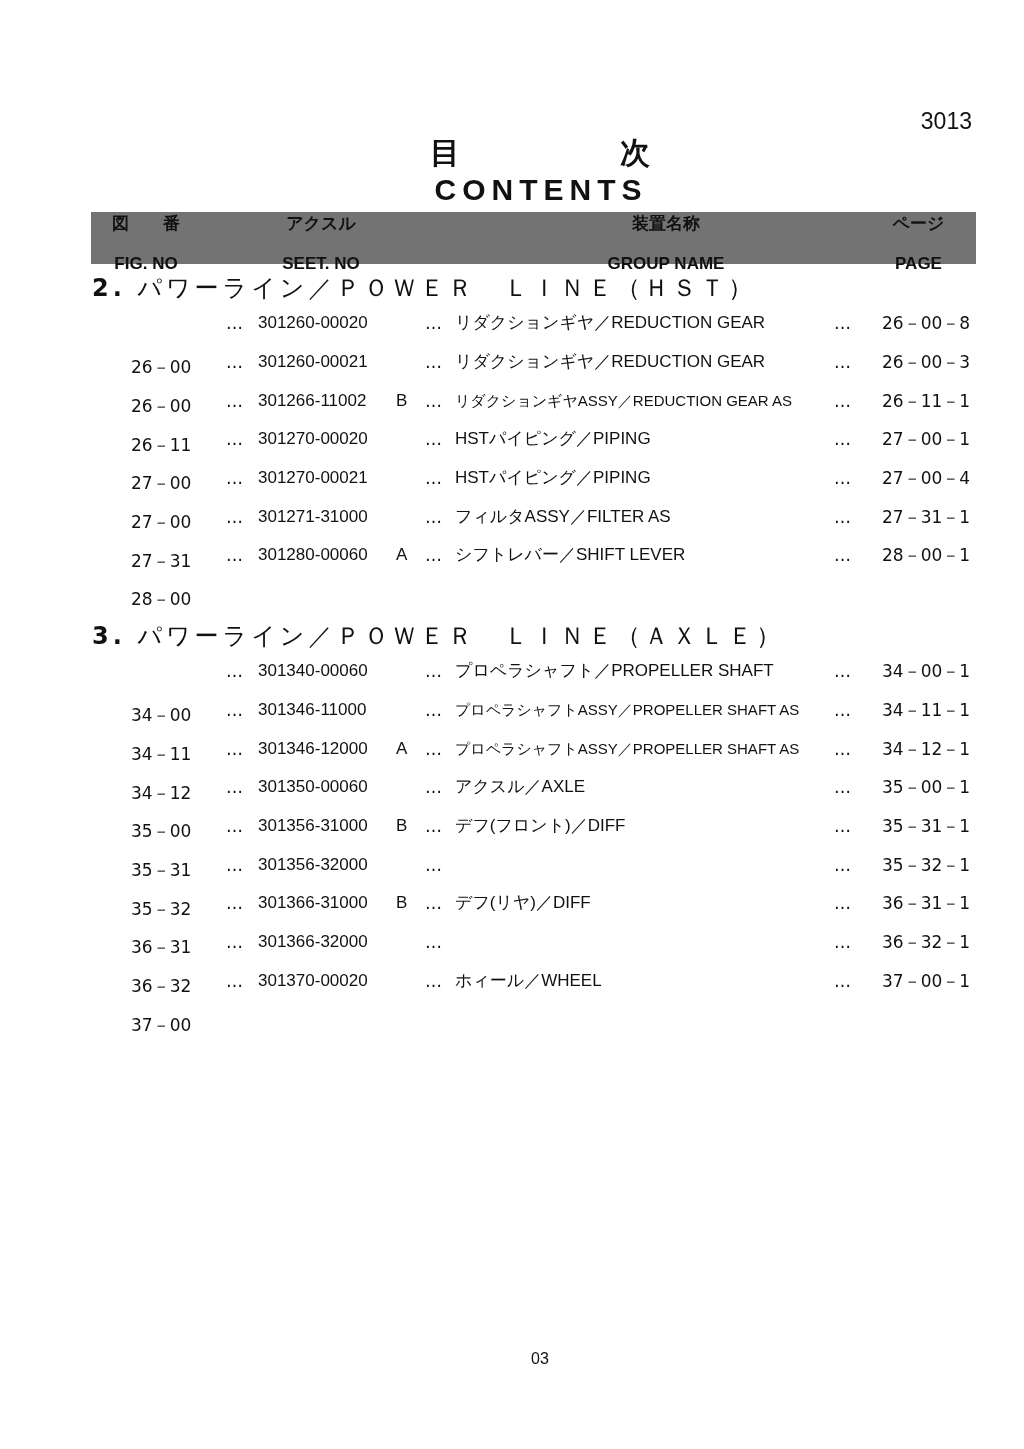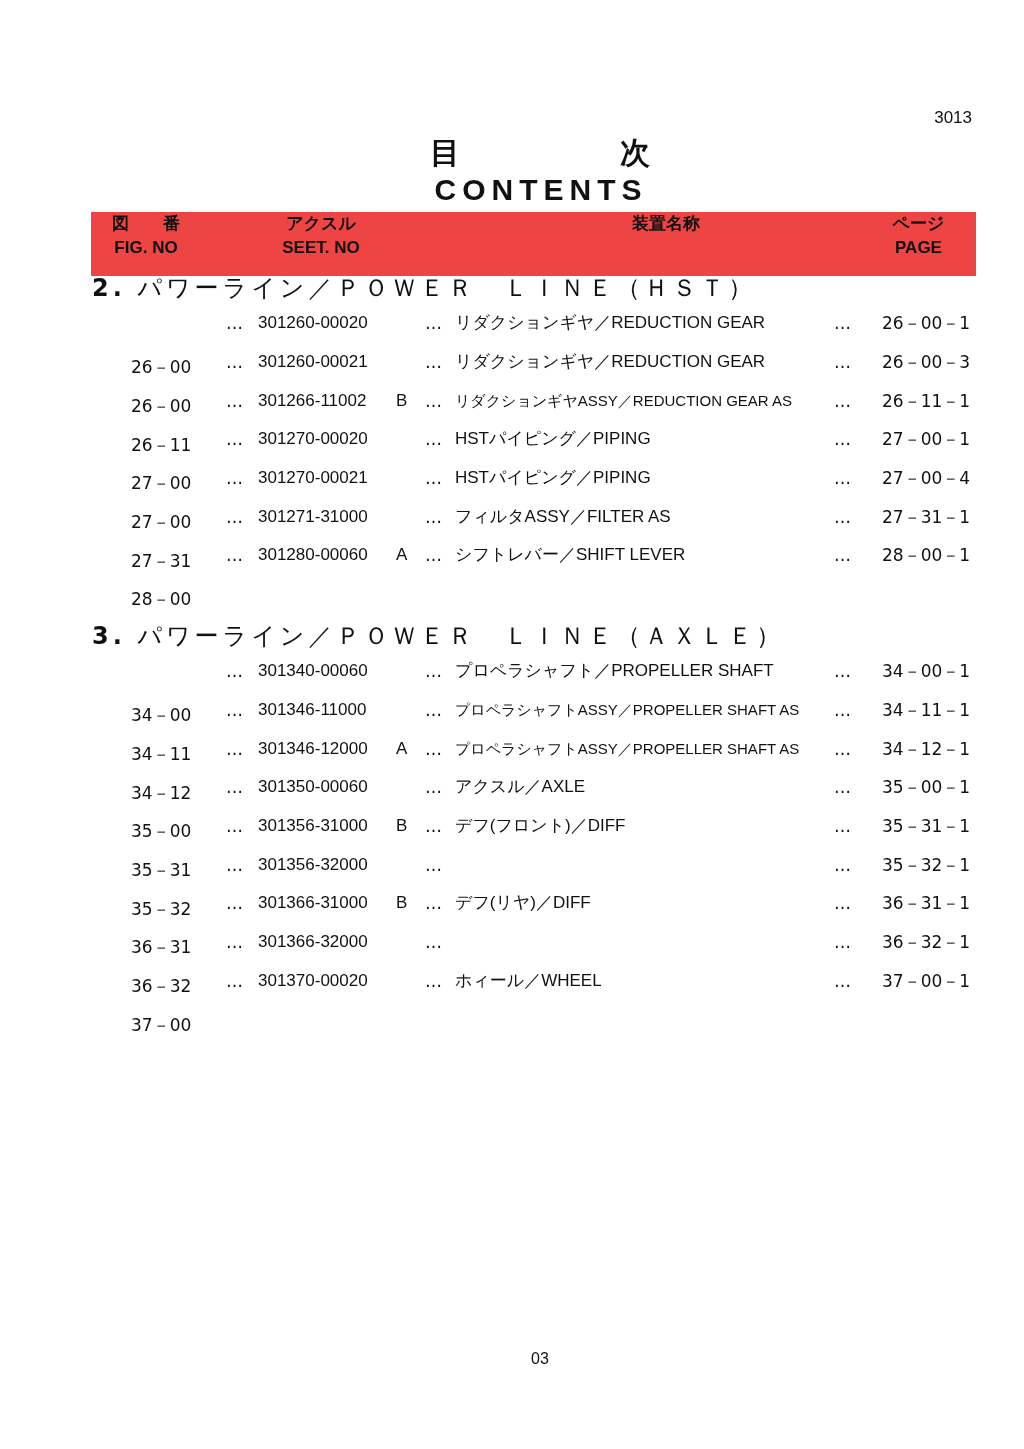--- a/index.html
+++ b/index.html
@@ -3,43 +3,43 @@
   <meta charset="utf-8">
   <style>
     html, body { margin: 0; padding: 0; background: #ffffff; }
     body {
       width: 1024px; height: 1449px; position: relative; overflow: hidden;
       font-family: "DejaVu Sans", "Liberation Sans", sans-serif; color: #111;
     }
     .doc-number {
       position: absolute; top: 108px; right: 52px;
       font-family: "Liberation Sans Narrow", "Liberation Sans", sans-serif;
-      font-size: 17px; letter-spacing: 0;
+      font-size: 23px; letter-spacing: 0;
     }
     .title-ja {
       position: absolute; top: 133px; left: 0; width: 1080px;
       text-align: center; font-size: 30px; font-weight: bold;
     }
     .title-ja span { display: inline-block; }
     .title-ja .gap { width: 160px; }
     .title-en {
       position: absolute; top: 173px; left: 0; width: 1082px;
       text-align: center; font-size: 30px; font-weight: bold; letter-spacing: 6px;
       font-family: "Liberation Sans", sans-serif;
     }
     .header-band {
-      position: absolute; top: 212px; left: 91px; width: 885px; height: 64px;
-      background: #ef4444;
+      position: absolute; top: 212px; left: 91px; width: 885px; height: 52px;
+      background: #737373;
     }
     .hcell {
       position: absolute; font-weight: bold; font-size: 17px; text-align: center;
       font-family: "Liberation Sans", sans-serif;
     }
     .hcell .l1 { display: block; height: 24px; line-height: 24px; }
-    .hcell .l2 { display: block; height: 24px; line-height: 24px; }
+    .hcell .l2 { display: block; height: 24px; line-height: 24px; margin-top: 16px; }
     .section-heading {
       position: absolute; left: 92px; font-size: 24px; letter-spacing: 4px;
       font-family: "DejaVu Sans", sans-serif;
     }
     .section-heading .num { font-weight: bold; }
     .row {
       position: absolute; left: 0; width: 1024px; height: 24px;
       font-size: 17px; line-height: 24px;
     }
     .row span { position: absolute; top: 0; white-space: nowrap; }
@@ -73,41 +73,42 @@
     <div class="hcell" style="left:10px;width:90px;">
       <span class="l1">図　　番</span>
       <span class="l2">FIG. NO</span>
     </div>
     <div class="hcell" style="left:165px;width:130px;">
       <span class="l1">アクスル</span>
       <span class="l2">SEET. NO</span>
     </div>
     <div class="hcell" style="left:440px;width:270px;">
       <span class="l1">装置名称</span>
+      <span class="l2">GROUP  NAME</span>
     </div>
     <div class="hcell" style="left:780px;width:95px;">
       <span class="l1">ページ</span>
       <span class="l2">PAGE</span>
     </div>
   </div>
 
   <div class="section-heading" style="top:272px;">
     <span class="num">2.</span>
     <span>パワーライン／ＰＯＷＥＲ　ＬＩＮＥ（ＨＳＴ）</span>
   </div>
 
   <div class="row" style="top:311px;">
     <span class="fig">26－00</span>
     <span class="d1">…</span>
     <span class="sheet">301260-00020</span>
     <span class="rev"></span>
     <span class="d2">…</span>
     <span class="name">リダクションギヤ／REDUCTION GEAR</span>
     <span class="d3">…</span>
-    <span class="page">26－00－1</span>
+    <span class="page">26－00－8</span>
   </div>
   <div class="row" style="top:350px;">
     <span class="fig">26－00</span>
     <span class="d1">…</span>
     <span class="sheet">301260-00021</span>
     <span class="rev"></span>
     <span class="d2">…</span>
     <span class="name">リダクションギヤ／REDUCTION GEAR</span>
     <span class="d3">…</span>
     <span class="page">26－00－3</span>

